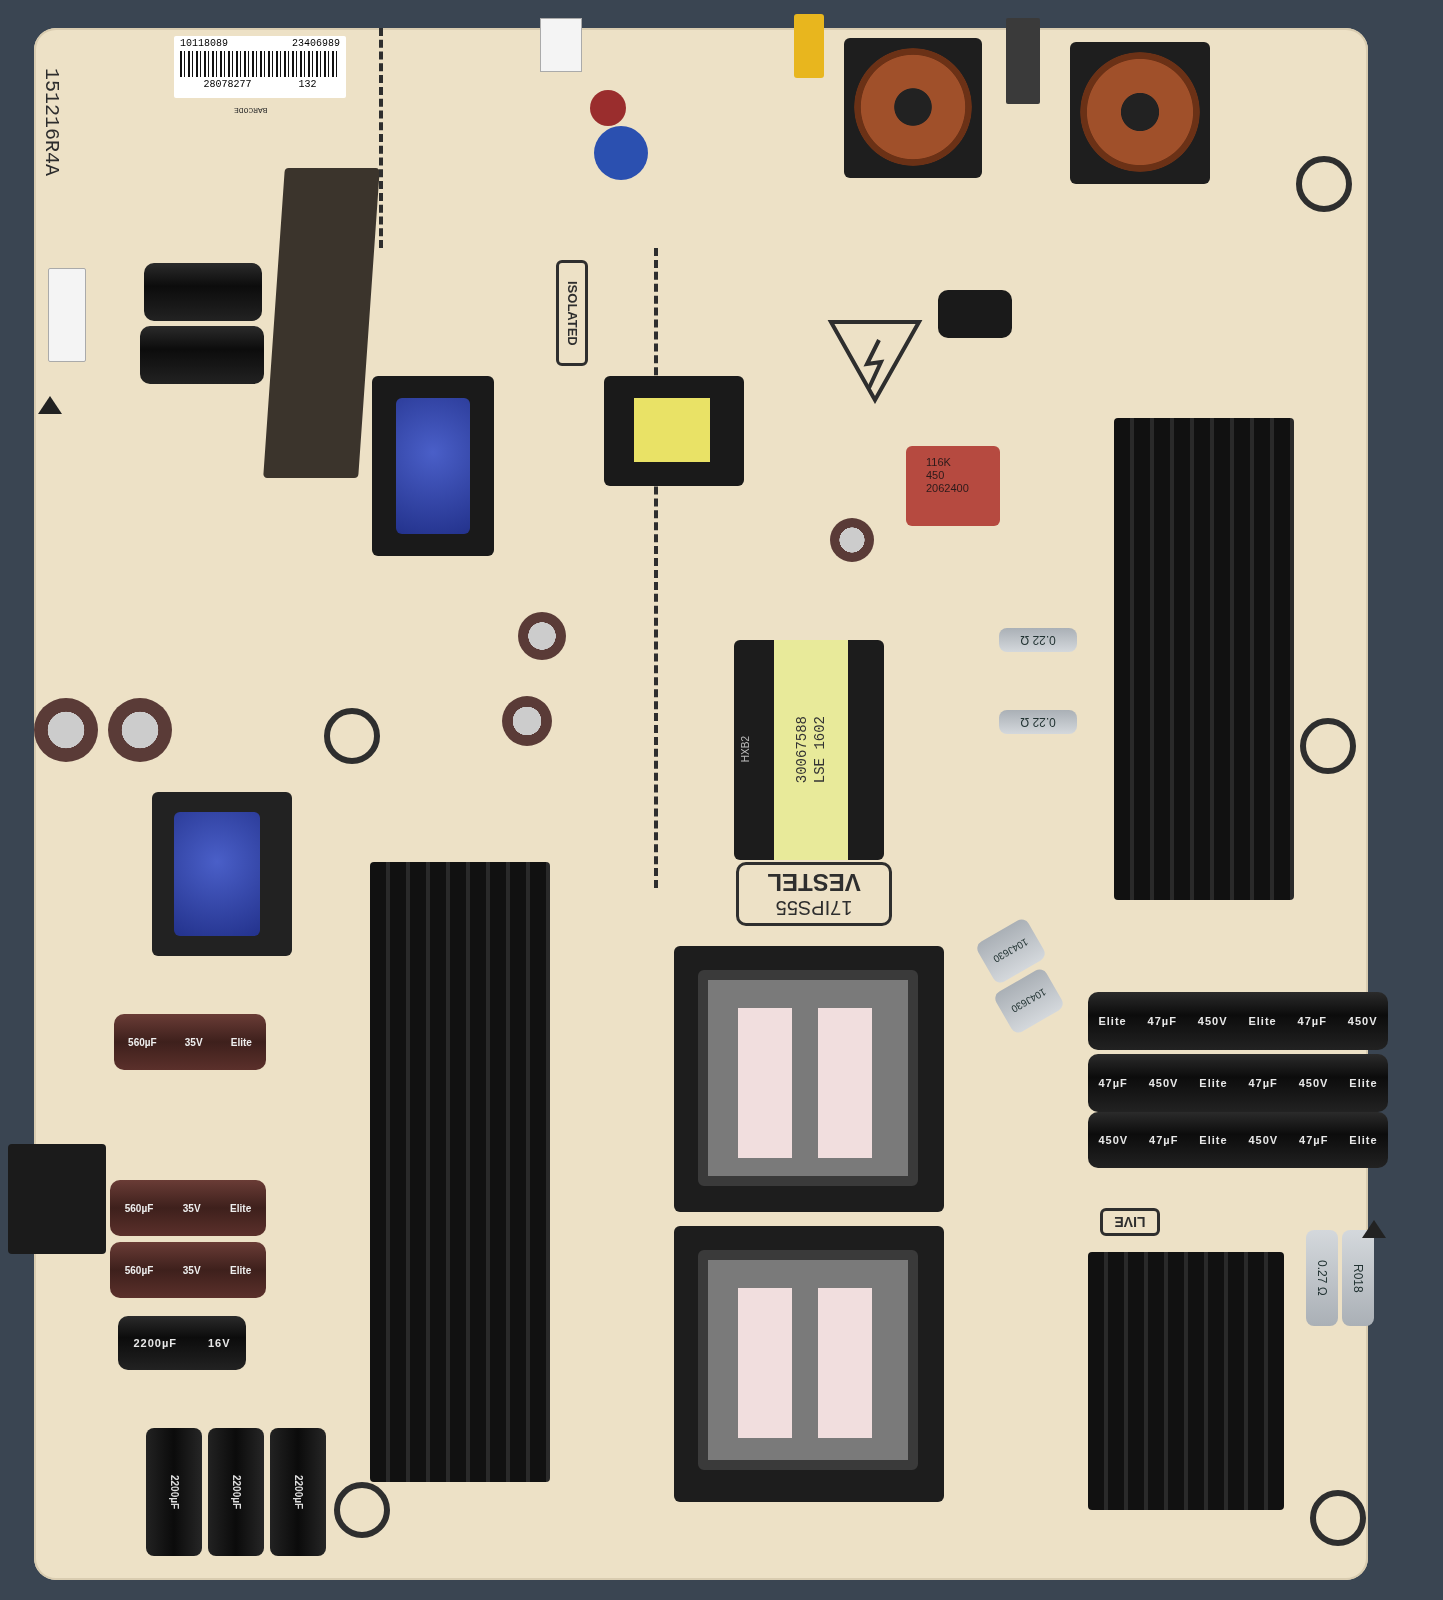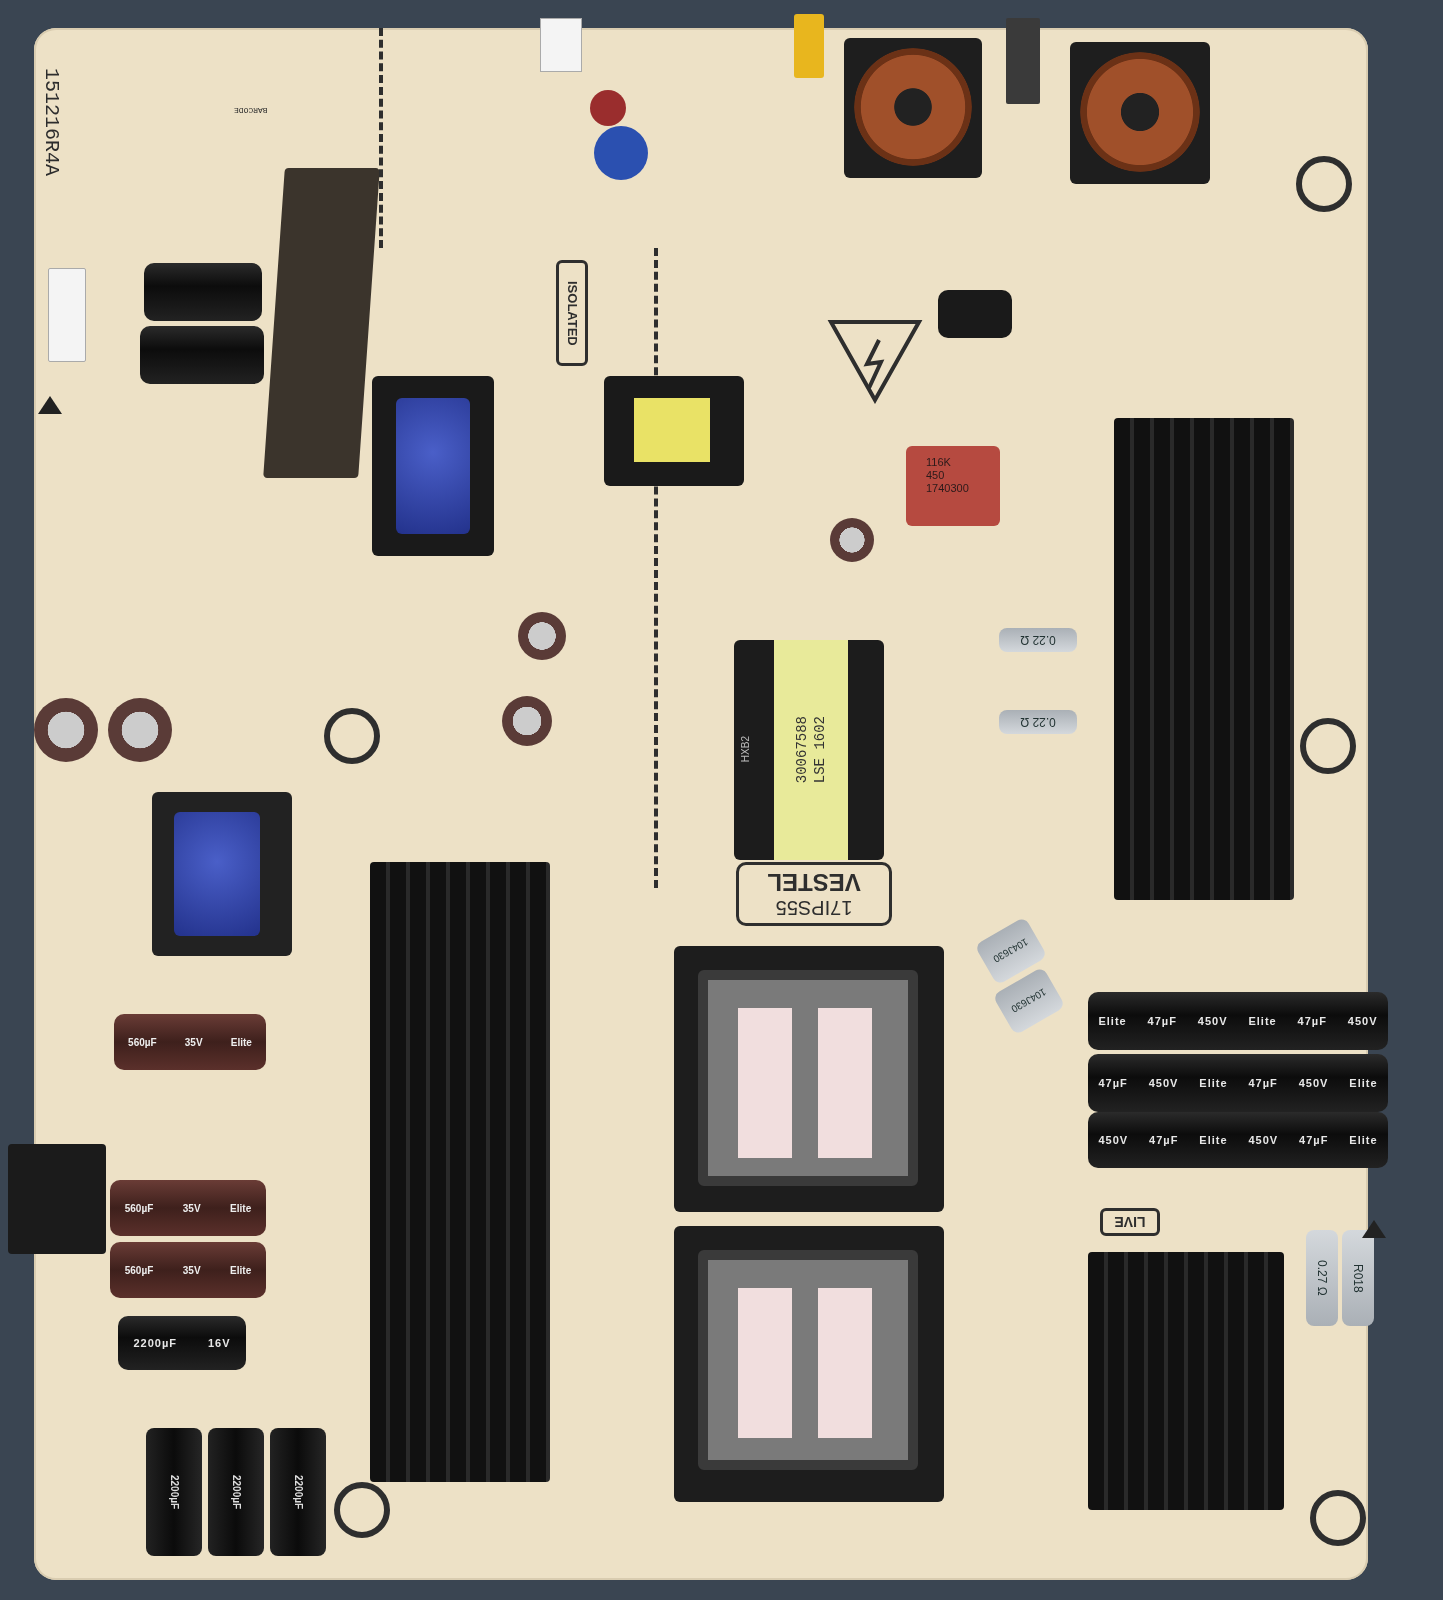--- a/index.html
+++ b/index.html
@@ -20,20 +20,31 @@
   .label-box{border:3px solid #2e2e2e;border-radius:6px;font-weight:bold;color:#2e2e2e;display:flex;align-items:center;justify-content:center;}
   .mount{width:44px;height:44px;border-radius:50%;border:6px solid #2e2e2e;background:#ede1c6;}
 </style>
 </head>
 <body>
 
 <div class="board">
 
   <div class="abs silk" style="left:6px;top:40px;writing-mode:vertical-rl;font-size:20px;">151216R4A</div>
 
+  <div class="abs" style="left:140px;top:8px;width:172px;height:62px;background:#fff;border-radius:2px;padding:2px 6px;box-sizing:border-box;">
+    <div style="display:flex;justify-content:space-between;font-size:10px;font-family:'Liberation Mono',monospace;">
+      <span>10118089</span>
+      <span>23406989</span>
+    </div>
+    <div style="height:26px;margin:2px 0;background:repeating-linear-gradient(90deg,#111 0 2px,#fff 2px 4px,#111 4px 5px,#fff 5px 8px);"></div>
+    <div style="display:flex;justify-content:space-around;font-size:10px;font-family:'Liberation Mono',monospace;">
+      <span>28078277</span>
+      <span>132</span>
+    </div>
+  </div>
   <div class="abs silk" style="left:200px;top:78px;font-size:8px;transform:rotate(180deg);">BARCODE</div>
 
   <div class="abs" style="left:240px;top:140px;width:95px;height:310px;background:#3b342c;transform:skewX(-4deg);border-radius:4px;"></div>
 
   <div class="abs dash" style="left:345px;top:0;width:290px;height:0;border-width:0 0 0 4px;height:220px;"></div>
   <div class="abs" style="left:620px;top:220px;width:0;height:640px;border-left:4px dashed #2e2e2e;"></div>
 
   <div class="abs label-box" style="left:522px;top:232px;width:26px;height:100px;">
     <span style="writing-mode:vertical-rl;font-size:13px;">ISOLATED</span>
   </div>
@@ -65,21 +76,21 @@
   <div class="abs" style="left:793px;top:290px;width:96px;height:86px;">
     <svg width="96" height="86" viewBox="0 0 96 86">
       <polygon points="48,82 4,4 92,4" fill="none" stroke="#2e2e2e" stroke-width="4"></polygon>
       <polyline points="52,22 40,46 54,44 42,70" fill="none" stroke="#2e2e2e" stroke-width="4"></polyline>
     </svg>
   </div>
 
   <div class="abs" style="left:872px;top:418px;width:94px;height:80px;background:#b64a40;border-radius:6px;color:#2b1a1a;font-size:11px;padding:10px 0 0 20px;box-sizing:border-box;line-height:13px;">
     <div>116K</div>
     <div>450</div>
-    <div>1740300</div>
+    <div>2062400</div>
   </div>
 
   <div class="abs heatsink" style="left:1080px;top:390px;width:180px;height:482px;"></div>
 
   <div class="abs ferrite" style="left:700px;top:612px;width:150px;height:220px;background:#1c1c1c;">
     <div class="abs" style="left:40px;top:0;width:74px;height:220px;background:#e8ea9a;display:flex;align-items:center;justify-content:center;">
       <div style="writing-mode:vertical-rl;transform:rotate(180deg);font-family:'Liberation Mono',monospace;font-size:14px;color:#333;line-height:18px;">
         <div>30067588</div>
         <div>LSE 1602</div>
       </div>

